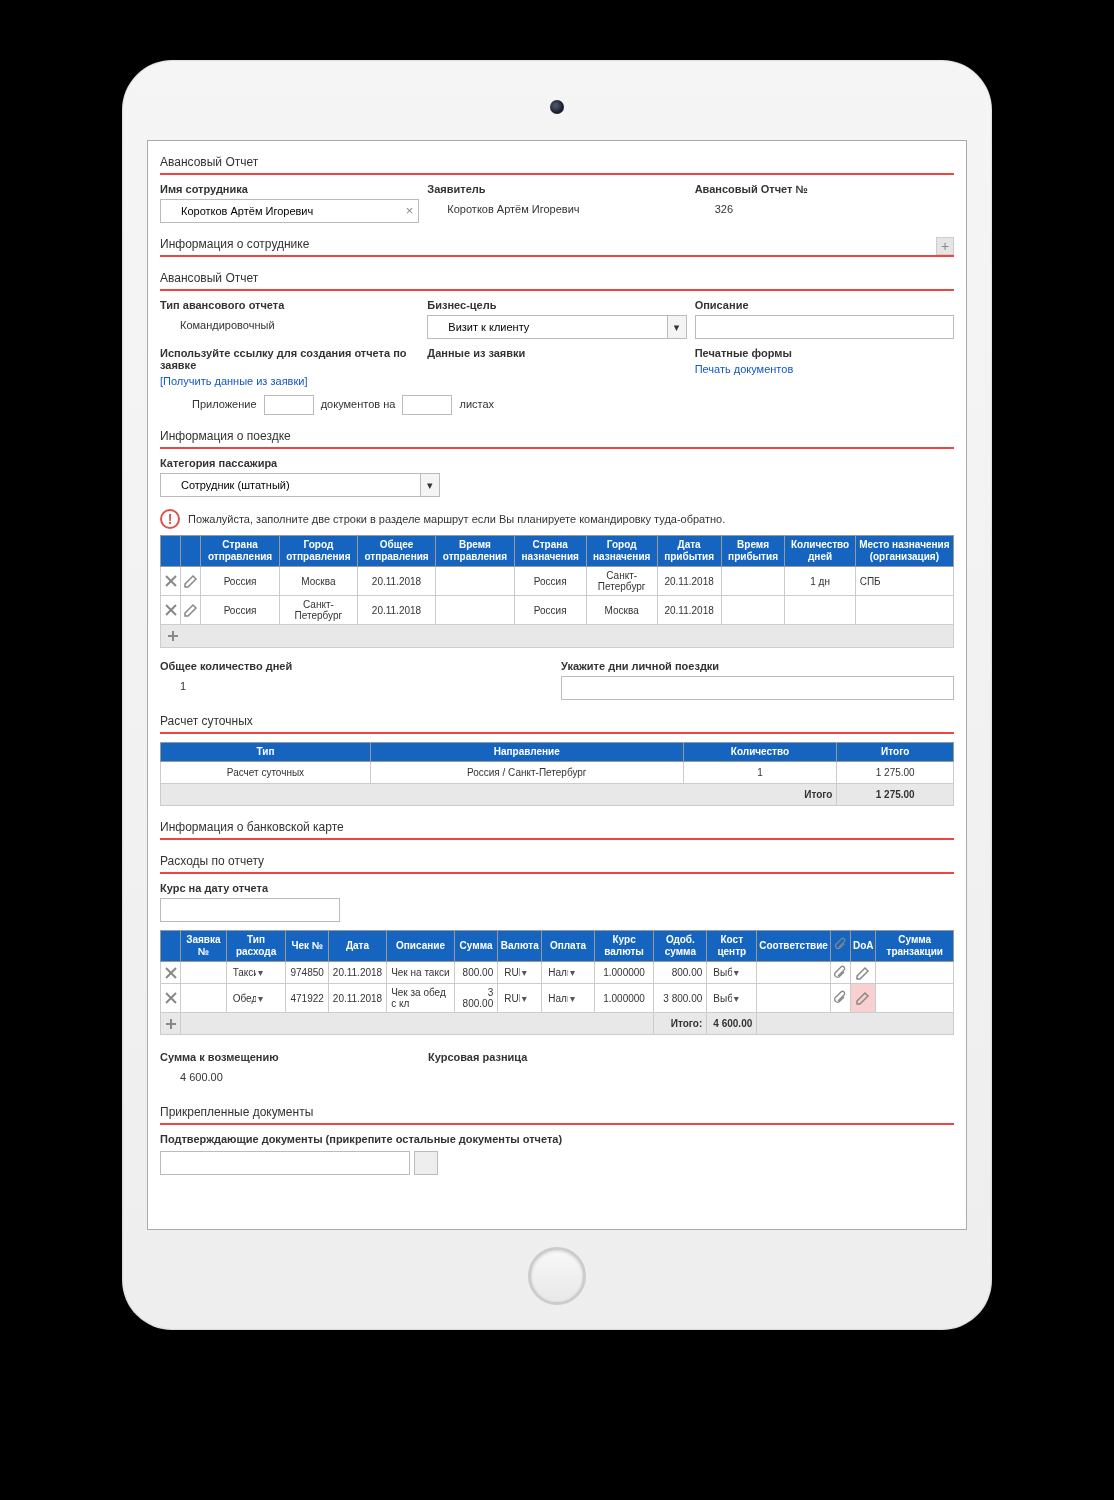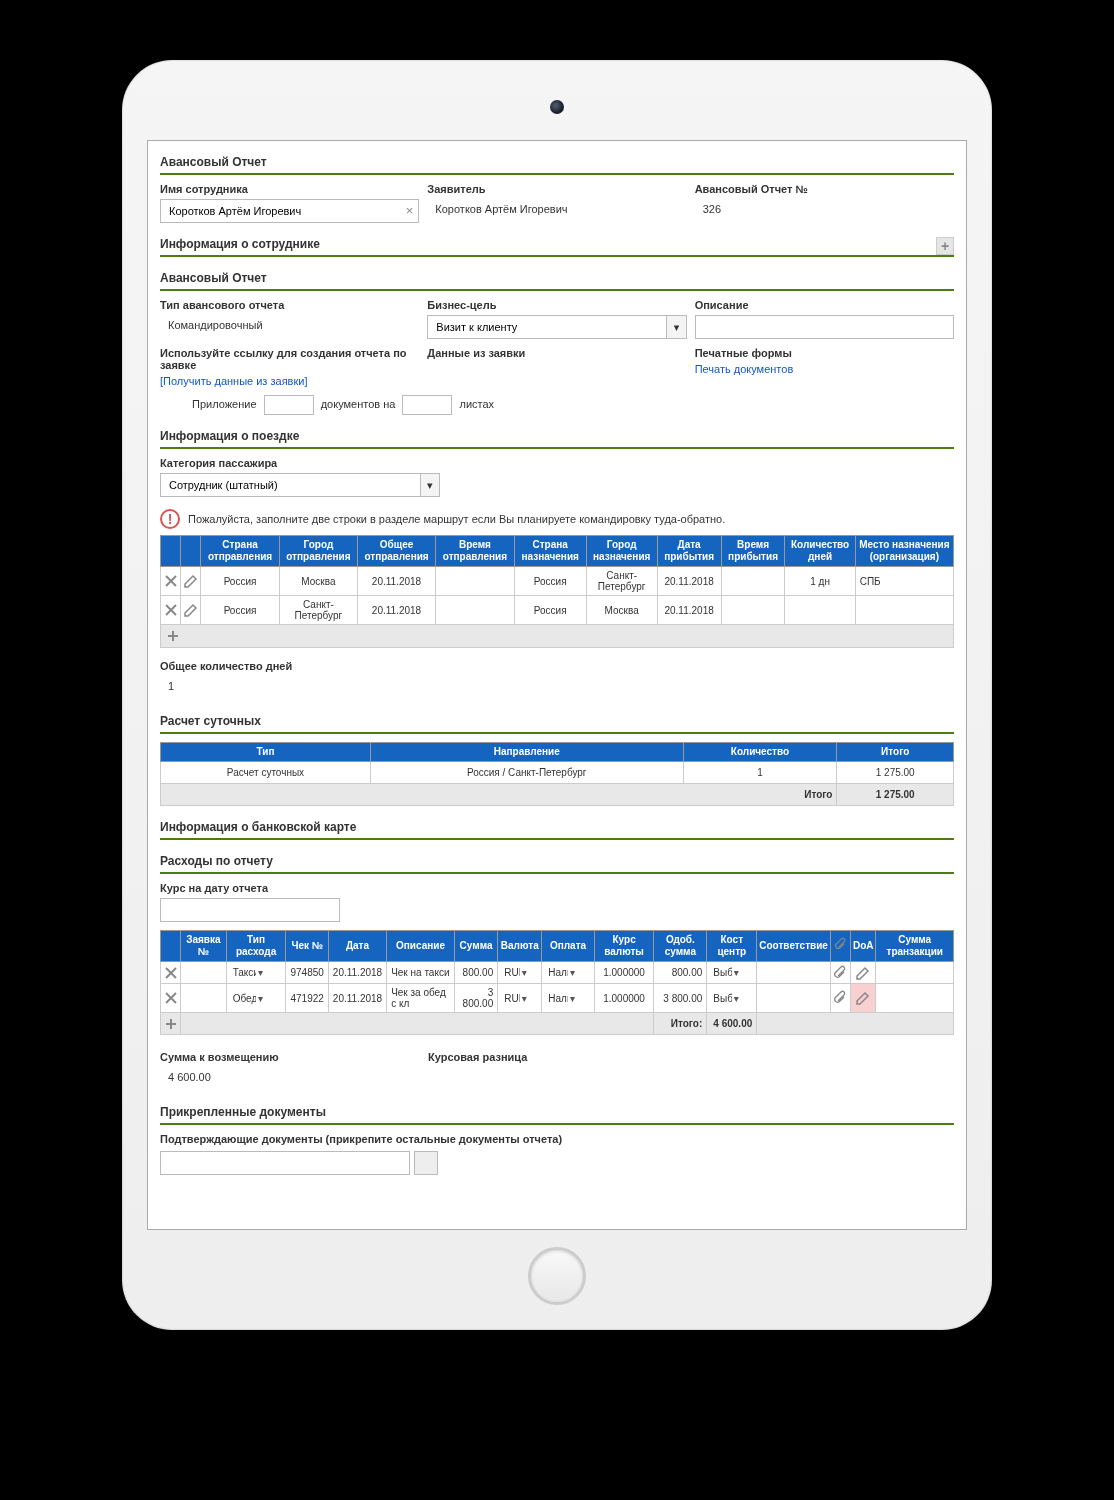--- a/index.html
+++ b/index.html
@@ -1,27 +1,27 @@
 <!DOCTYPE html>
 <html><head>
 <meta charset="utf-8">
 <style>
   * { box-sizing: border-box; margin: 0; padding: 0; }
   body { background: #000; font-family: Arial, sans-serif; font-size: 11px; color: #333; display: flex; justify-content: center; align-items: flex-start; min-height: 1500px; padding: 60px 0; }
   .tablet { width: 870px; background: linear-gradient(#f5f5f5,#eee); border-radius: 50px; padding: 80px 25px 100px; box-shadow: inset 0 0 2px rgba(0,0,0,.3), 0 20px 60px rgba(0,0,0,.8); position: relative; }
   .camera { position: absolute; top: 40px; left: 50%; transform: translateX(-50%); width: 14px; height: 14px; border-radius: 50%; background: radial-gradient(circle at 40% 40%, #4a5568 10%, #1a1f2e 60%); }
   .home-btn { position: absolute; bottom: 25px; left: 50%; transform: translateX(-50%); width: 58px; height: 58px; border-radius: 50%; border: 3px solid #ccc; background: linear-gradient(#f8f8f8,#e8e8e8); box-shadow: inset 0 1px 3px rgba(0,0,0,.15); }
   .screen { background: #fff; border: 1px solid #aaa; padding: 10px 12px; height: 1090px; overflow: hidden; }
-  .section-title { font-weight: bold; font-size: 12px; border-bottom: 2px solid #4d7c0f; padding: 4px 0; margin-top: 10px; }
+  .section-title { font-weight: normal; font-size: 12px; border-bottom: 2px solid #ef4444; padding: 4px 0; margin-top: 10px; }
   .section-title.first { margin-top: 0; }
   .expand { float: right; width: 18px; height: 18px; background: #e5e5e5; border: 1px solid #ccc; text-align: center; line-height: 16px; font-size: 14px; color: #888; cursor: pointer; }
   .row { display: flex; gap: 8px; margin-top: 8px; }
   .col { flex: 1; }
   .label { font-weight: bold; font-size: 11px; margin-bottom: 4px; display: block; }
-  .input { width: 100%; border: 1px solid #bbb; padding: 4px 8px; font-size: 11px; height: 24px; background: #fff; }
+  .input { width: 100%; border: 1px solid #bbb; padding: 4px 20px; font-size: 11px; height: 24px; background: #fff; }
   .input.ro { border: none; background: transparent; }
   .combo { display: flex; }
   .combo .input { border-right: none; }
   .combo .btn { width: 22px; border: 1px solid #bbb; background: #f4f4f4; cursor: pointer; display: flex; align-items: center; justify-content: center; }
   .clearable { position: relative; }
   .clearable .x { position: absolute; right: 6px; top: 4px; color: #888; cursor: pointer; font-size: 13px; }
   .link { color: #1155cc; text-decoration: none; font-size: 11px; }
   .alert { display: flex; align-items: center; gap: 8px; margin: 12px 0 6px; }
   .alert-icon { width: 20px; height: 20px; border: 2px solid #d9534f; border-radius: 50%; color: #d9534f; font-weight: bold; text-align: center; line-height: 17px; font-size: 14px; }
   table.grid { width: 100%; border-collapse: collapse; font-size: 10px; }
@@ -191,20 +191,24 @@
                 </svg></span></td>
           </tr>
         </tbody>
     </table>
 
     <div class="row" style="margin-top:12px;">
       <div class="col">
         <span class="label">Общее количество дней</span>
         <div class="input ro">1</div>
       </div>
+      <div class="col">
+        <span class="label">Укажите дни личной поездки</span>
+        <input class="input" style="">
+      </div>
     </div>
 
     <div class="section-title">Расчет суточных</div>
     <table class="grid" style="margin-top:8px;">
       <thead>
           <tr id="perdiem-head">
             <th>Тип</th>
             <th>Направление</th>
             <th>Количество</th>
             <th>Итого</th>

